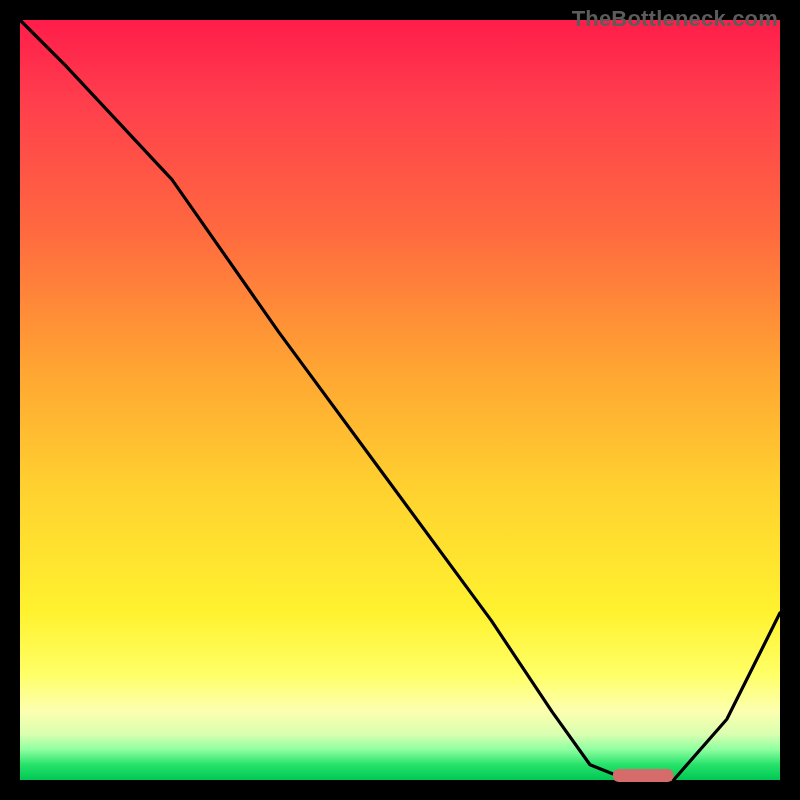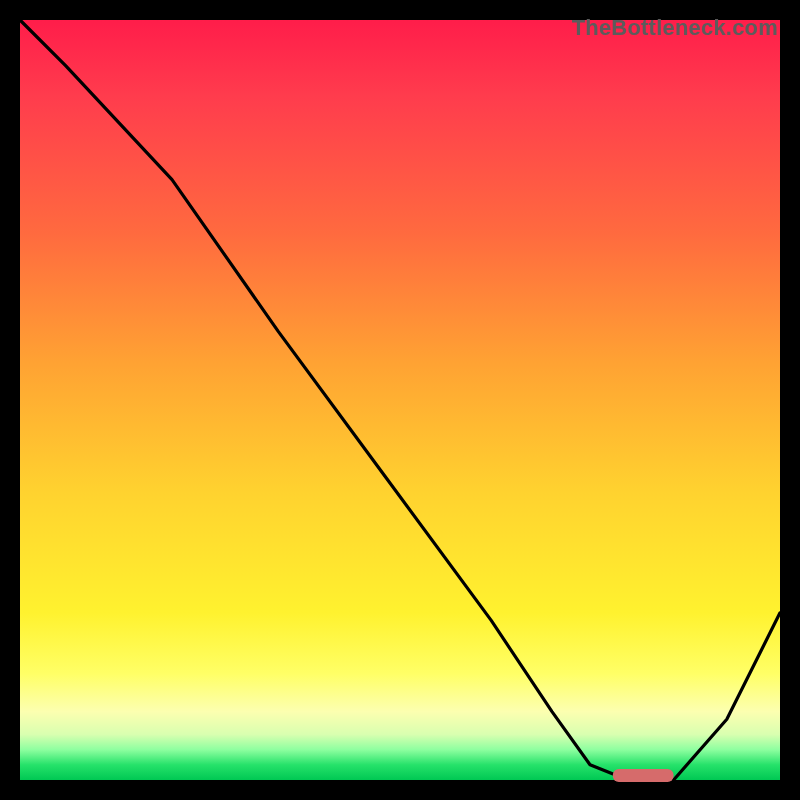--- a/index.html
+++ b/index.html
@@ -35,21 +35,21 @@
       #ffff66 86%,
       #fcffb0 91%,
       #d9ffb0 94%,
       #8effa0 96%,
       #26e26a 98%,
       #00c853 100%
     );
   }
   .watermark {
     position: absolute;
-    top: 17px;
+    top: 8px;
     right: 22px;
     font-family: Arial, Helvetica, sans-serif;
     font-size: 22px;
     font-weight: 600;
     color: #5c5c5c;
     letter-spacing: 0.2px;
     line-height: 22px;
   }
   svg.curve {
     position: absolute;

